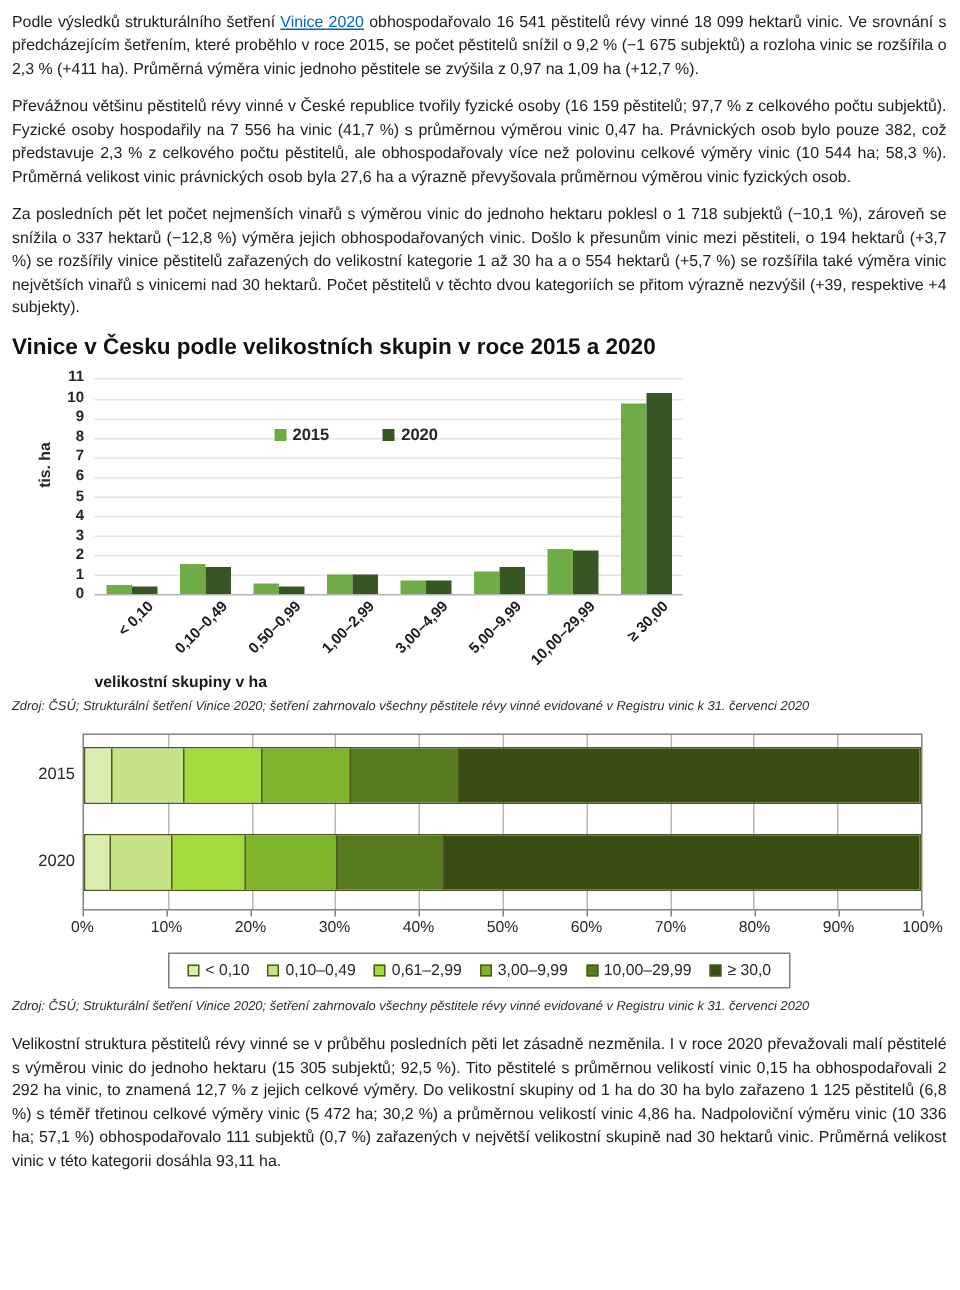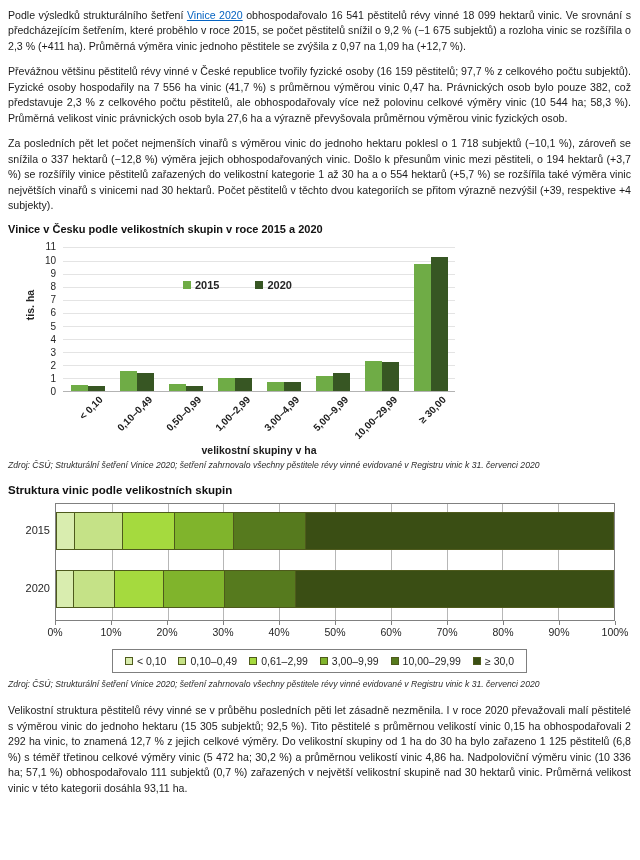--- a/index.html
+++ b/index.html
@@ -5,39 +5,39 @@
   * { box-sizing: border-box; margin: 0; padding: 0; }
   html, body { width: 640px; height: 860px; overflow: hidden; background: #ffffff; }
   body { font-family: "Liberation Sans", sans-serif; color: #1a1a1a; }
   .page { width: 640px; height: 860px; padding: 8px 9px 0 8px; }
 
   h1.page-title { font-size: 17px; font-weight: bold; color: #2b5aa7; margin: 2px 0 13px 0; }
 
   p.body-text { font-size: 10.6px; line-height: 1.46; text-align: justify; margin-bottom: 10px; color: #1c1c1c; }
   a.doc-link { color: #0563c1; }
 
-  .chart-title { font-size: 11px; font-weight: bold; color: #111; margin: 2px 0 2px 0; }
+  .chart-title { font-size: 15px; font-weight: bold; color: #111; margin: 2px 0 2px 0; }
 
   
   .chart1 { position: relative; height: 218px; margin-top: 4px; }
   .c1-ytitle { position: absolute; left: 2px; top: 60px; transform: rotate(-90deg); transform-origin: center;
                font-size: 10.5px; font-weight: bold; color: #262626; white-space: nowrap; width: 40px; text-align: center; }
   .c1-ylabels { position: absolute; left: 26px; top: 8px; width: 22px; height: 145px; }
-  .ytick { position: absolute; right: 0; transform: translateY(-55%); font-size: 10px; font-weight: normal; color: #262626; }
+  .ytick { position: absolute; right: 0; transform: translateY(-55%); font-size: 10px; font-weight: bold; color: #262626; }
   .c1-plot { position: absolute; left: 55px; top: 8px; width: 392px; height: 145px; border-bottom: 1px solid #b3b3b3; }
   .gridline { position: absolute; left: 0; right: 0; height: 1px; background: #e4e4e4; }
   .c1-groups { position: absolute; left: 0; right: 0; top: 0; bottom: 0; display: flex; }
   .bar-group { position: relative; flex: 1 1 0; display: flex; align-items: flex-end; justify-content: center; }
   .bar { width: 17px; }
   .xlab { position: absolute; top: calc(100% + 3px); right: calc(50% - 10px); transform: rotate(-45deg);
           transform-origin: top right; white-space: nowrap; font-size: 10px; font-weight: bold; color: #1a1a1a; }
   .c1-legend { position: absolute; left: 175px; top: 40px; display: flex; gap: 36px; }
   .legend-item { display: flex; align-items: center; gap: 4px; font-size: 11px; font-weight: bold; color: #262626; }
   .legend-swatch { width: 8px; height: 8px; display: inline-block; }
-  .c1-xtitle { position: absolute; left: 55px; width: 392px; top: 205px; text-align: center;
+  .c1-xtitle { position: absolute; left: 55px; width: 392px; top: 205px; 
                font-size: 10.5px; font-weight: bold; color: #1a1a1a; }
 
   .source-note { font-size: 8.6px; font-style: italic; color: #2b2b2b; margin: 3px 0 14px 0; }
 
   
   .section-title { font-size: 11.5px; font-weight: bold; color: #111; margin: 0 0 7px 0; }
   .c2-wrap { position: relative; margin-left: 47px; width: 560px; }
   .c2-box { position: relative; width: 560px; height: 118px; border: 1px solid #808080; background: #fff; }
   .vgrid { position: absolute; top: 0; bottom: 0; width: 1px; background: #b7b7b7; }
   .srow { position: absolute; left: 0; width: 100%; height: 38px; display: flex; border: 1px solid #4e5a1c; }
@@ -147,21 +147,20 @@
         <div class="legend-item">
           <span class="legend-swatch" style="background: rgb(55, 86, 35);"></span>
           <span>2020</span>
         </div>
       </div>
     <div class="c1-xtitle">velikostní skupiny v ha</div>
   </div>
 
   <div class="source-note">Zdroj: ČSÚ; Strukturální šetření Vinice 2020; šetření zahrnovalo všechny pěstitele révy vinné evidované v Registru vinic k 31. červenci 2020</div>
 
-  <div class="section-title">Struktura vinic podle velikostních skupin</div>
 
   <div class="c2-wrap">
     <div class="c2-box">
         <div class="vgrid" style="left: 10%;"></div>
         <div class="vgrid" style="left: 20%;"></div>
         <div class="vgrid" style="left: 30%;"></div>
         <div class="vgrid" style="left: 40%;"></div>
         <div class="vgrid" style="left: 50%;"></div>
         <div class="vgrid" style="left: 60%;"></div>
         <div class="vgrid" style="left: 70%;"></div>

